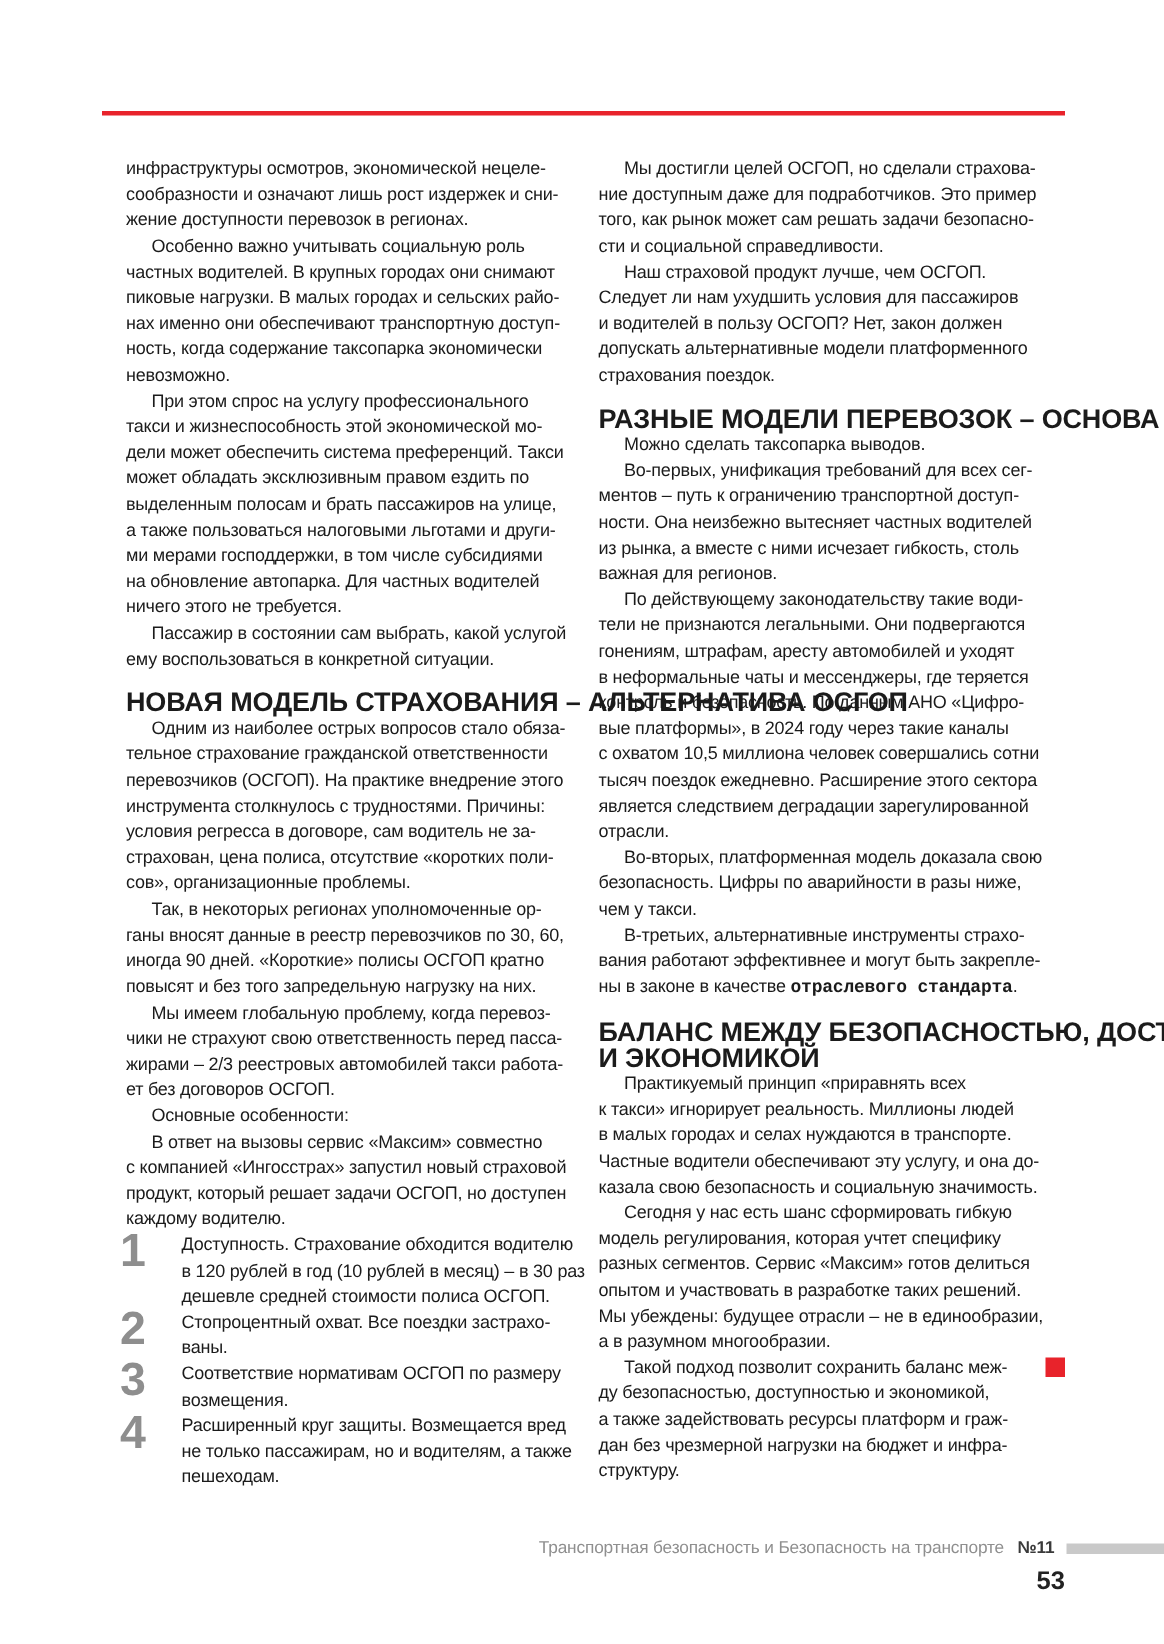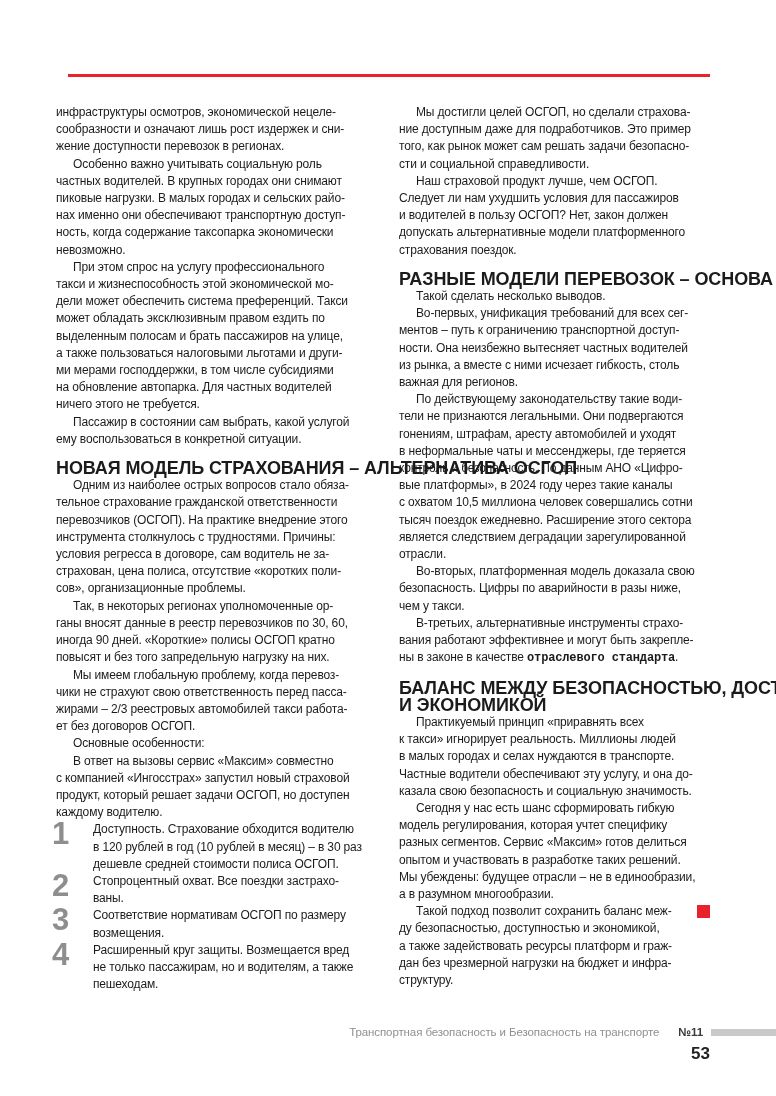--- a/index.html
+++ b/index.html
@@ -8,21 +8,21 @@
     width:776px;height:1096px;
     background:#ffffff;
     font-family:"Liberation Sans", sans-serif;
     color:#1b1b1b;
     overflow:hidden;
   }
   .rule-top{
     position:absolute;left:68px;top:74px;width:642px;height:3px;
   }
   .col{position:absolute;top:104px;font-size:12px;line-height:17.2px;letter-spacing:-0.15px;}
-  .col-left{left:56px;width:322px;}
+  .col-left{left:84px;width:322px;}
   .col-right{left:399px;width:311px;}
   .t{margin:0;white-space:pre;}
   .indent{text-indent:17px;}
   h3.t{
     font-size:18px;font-weight:bold;letter-spacing:-0.1px;
     margin:12px 0 0 0;line-height:17.2px;
   }
   .b{font-weight:bold;font-family:Liberation Mono, monospace;}
   .num-list{margin-left:-4px;}
   .num-item{display:flex;}
@@ -34,21 +34,21 @@
   .num-item .itext{flex:1;margin:0;white-space:pre;}
   .endmark{
     float:right;width:13px;height:13px;margin-top:2px;
   }
   .footer{
     position:absolute;left:0;top:1026px;width:776px;
     display:flex;align-items:center;justify-content:flex-end;
     font-size:11.5px;letter-spacing:-0.1px;
   }
   .footer .fj{color:#8f8f8f;}
-  .footer .fi{color:#3a3a3a;font-weight:bold;margin-left:19px;}
+  .footer .fi{color:#3a3a3a;font-weight:bold;margin-left:9px;}
   .footer .fbar{width:65px;height:7px;margin-left:8px;}
   .pageno{
     position:absolute;top:1044px;right:66px;
     font-size:17px;font-weight:bold;color:#222222;letter-spacing:0;
   }
 </style>
 </head>
 <body>
 
 <div class="page">
@@ -130,21 +130,21 @@
 ние доступным даже для подработчиков. Это пример
 того, как рынок может сам решать задачи безопасно-
 сти и социальной справедливости.</p>
     <p class="t indent">Наш страховой продукт лучше, чем ОСГОП.
 Следует ли нам ухудшить условия для пассажиров
 и водителей в пользу ОСГОП? Нет, закон должен
 допускать альтернативные модели платформенного
 страхования поездок.</p>
 
     <h3 class="t">РАЗНЫЕ МОДЕЛИ ПЕРЕВОЗОК – ОСНОВА РАЗВИТИЯ</h3>
-    <p class="t indent">Такой сделать несколько выводов.</p>
+    <p class="t indent">Можно сделать таксопарка выводов.</p>
     <p class="t indent">Во-первых, унификация требований для всех сег-
 ментов – путь к ограничению транспортной доступ-
 ности. Она неизбежно вытесняет частных водителей
 из рынка, а вместе с ними исчезает гибкость, столь
 важная для регионов.</p>
     <p class="t indent">По действующему законодательству такие води-
 тели не признаются легальными. Они подвергаются
 гонениям, штрафам, аресту автомобилей и уходят
 в неформальные чаты и мессенджеры, где теряется
 контроль и безопасность. По данным АНО «Цифро-

